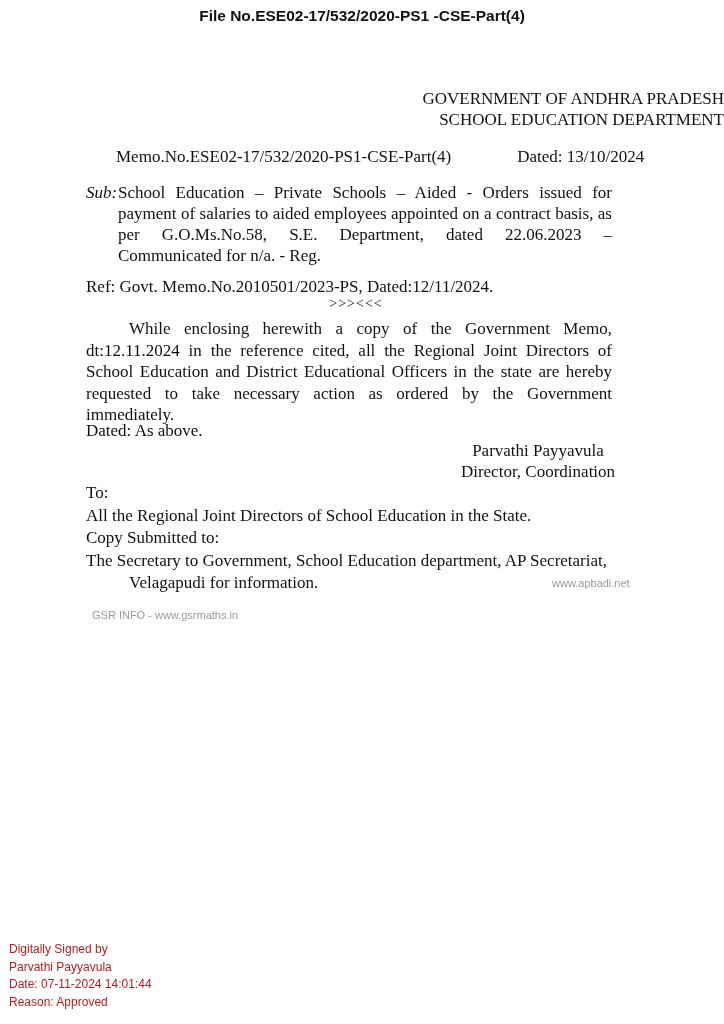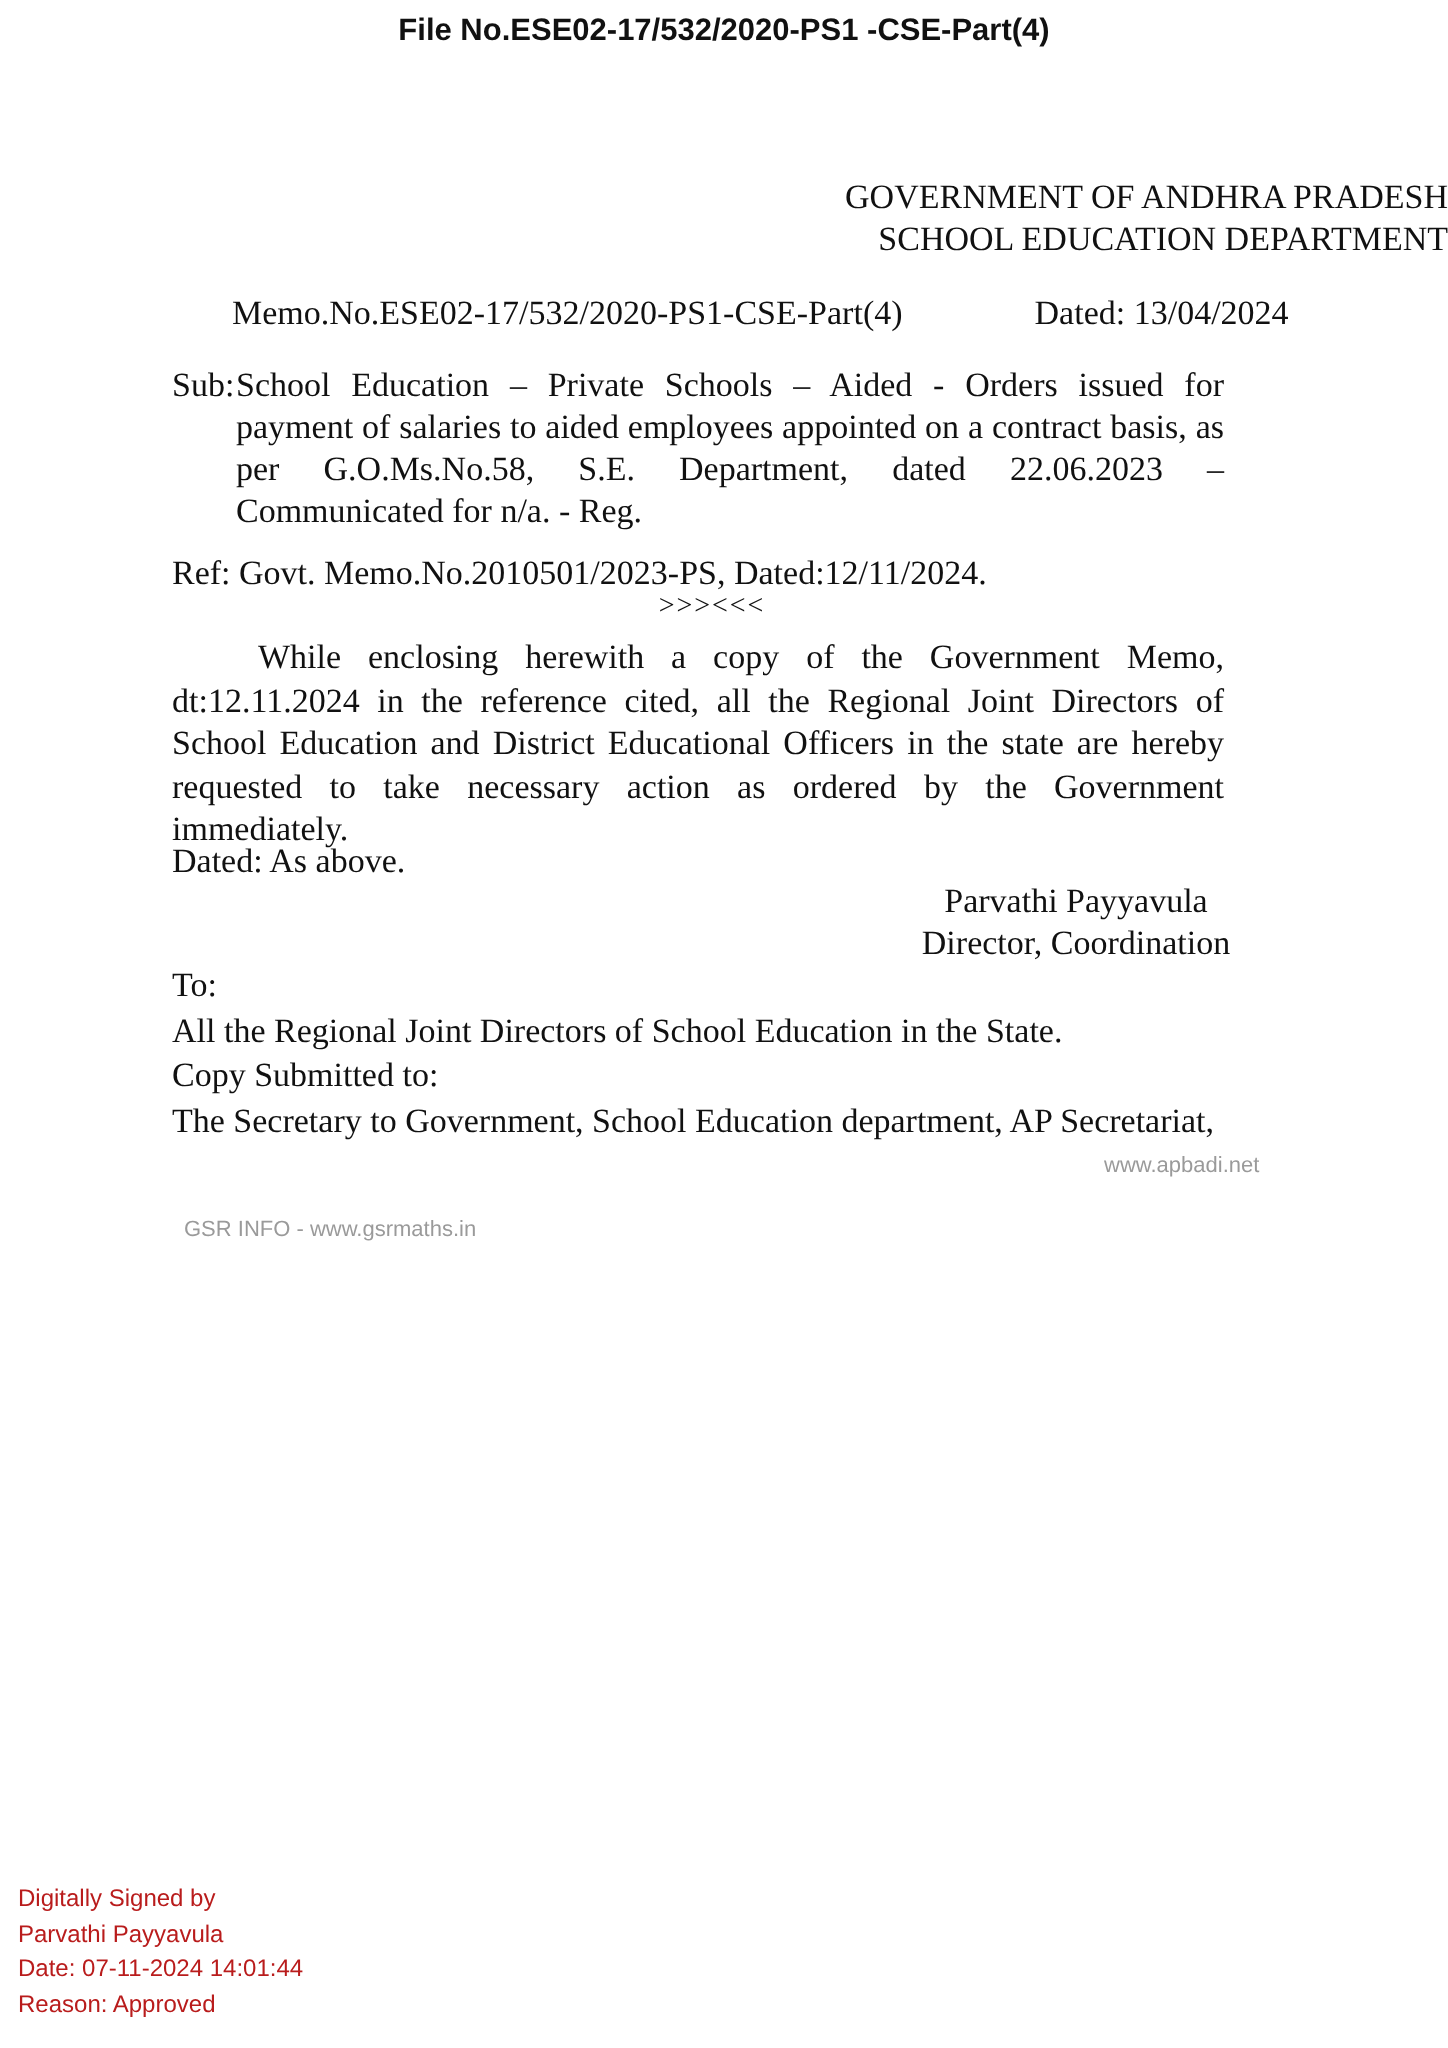--- a/index.html
+++ b/index.html
@@ -32,21 +32,21 @@
     line-height: 21px;
     white-space: nowrap;
   }
   .memo-line .dated { margin-left: 66px; }
   .sub-block {
     left: 86px; top: 182px; width: 526px;
     font-size: 17px;
     line-height: 21px;
     display: flex;
   }
-  .sub-label { width: 32px; flex: none; }
+  .sub-label { width: 32px; flex: none; font-style: italic; }
   .sub-text {
     flex: 1;
     text-align: justify;
   }
   .ref-line {
     left: 86px; top: 276px;
     font-size: 17px; line-height: 21px;
     white-space: nowrap;
   }
   .separator {
@@ -96,21 +96,21 @@
 <body>
 
 <div class="abs file-header">File No.ESE02-17/532/2020-PS1 -CSE-Part(4)</div>
 
 <div class="abs gov-head">
   <div>GOVERNMENT OF ANDHRA PRADESH</div>
   <div>SCHOOL EDUCATION DEPARTMENT</div>
 </div>
 
 <div class="abs memo-line">
-  <span>Memo.No.ESE02-17/532/2020-PS1-CSE-Part(4)</span><span class="dated">Dated: 13/04/2024</span>
+  <span>Memo.No.ESE02-17/532/2020-PS1-CSE-Part(4)</span><span class="dated">Dated: 13/10/2024</span>
 </div>
 
 <div class="abs sub-block">
   <div class="sub-label">Sub:</div>
   <div class="sub-text">School Education – Private Schools – Aided - Orders issued for payment of salaries to aided employees appointed on a contract basis, as per G.O.Ms.No.58, S.E. Department, dated 22.06.2023 – Communicated for n/a. - Reg.</div>
 </div>
 
 <div class="abs ref-line">Ref: Govt. Memo.No.2010501/2023-PS, Dated:12/11/2024.</div>
 
 <div class="abs separator"><span>&gt;&gt;&gt;&lt;&lt;&lt;</span></div>
@@ -122,20 +122,21 @@
 <div class="abs signature">
   <div>Parvathi Payyavula</div>
   <div>Director, Coordination</div>
 </div>
 
 <div class="abs to-block">
   <div>To:</div>
   <div>All the Regional Joint Directors of School Education in the State.</div>
   <div>Copy Submitted to:</div>
   <div>The Secretary to Government, School Education department, AP Secretariat,</div>
+  <div class="indent">Velagapudi for information.</div>
 </div>
 
 <div class="abs watermark wm-left">GSR INFO - www.gsrmaths.in</div>
 <div class="abs watermark wm-right">www.apbadi.net</div>
 
 <div class="abs dsig">
   <div>Digitally Signed by</div>
   <div>Parvathi Payyavula</div>
   <div>Date: 07-11-2024 14:01:44</div>
   <div>Reason: Approved</div>

